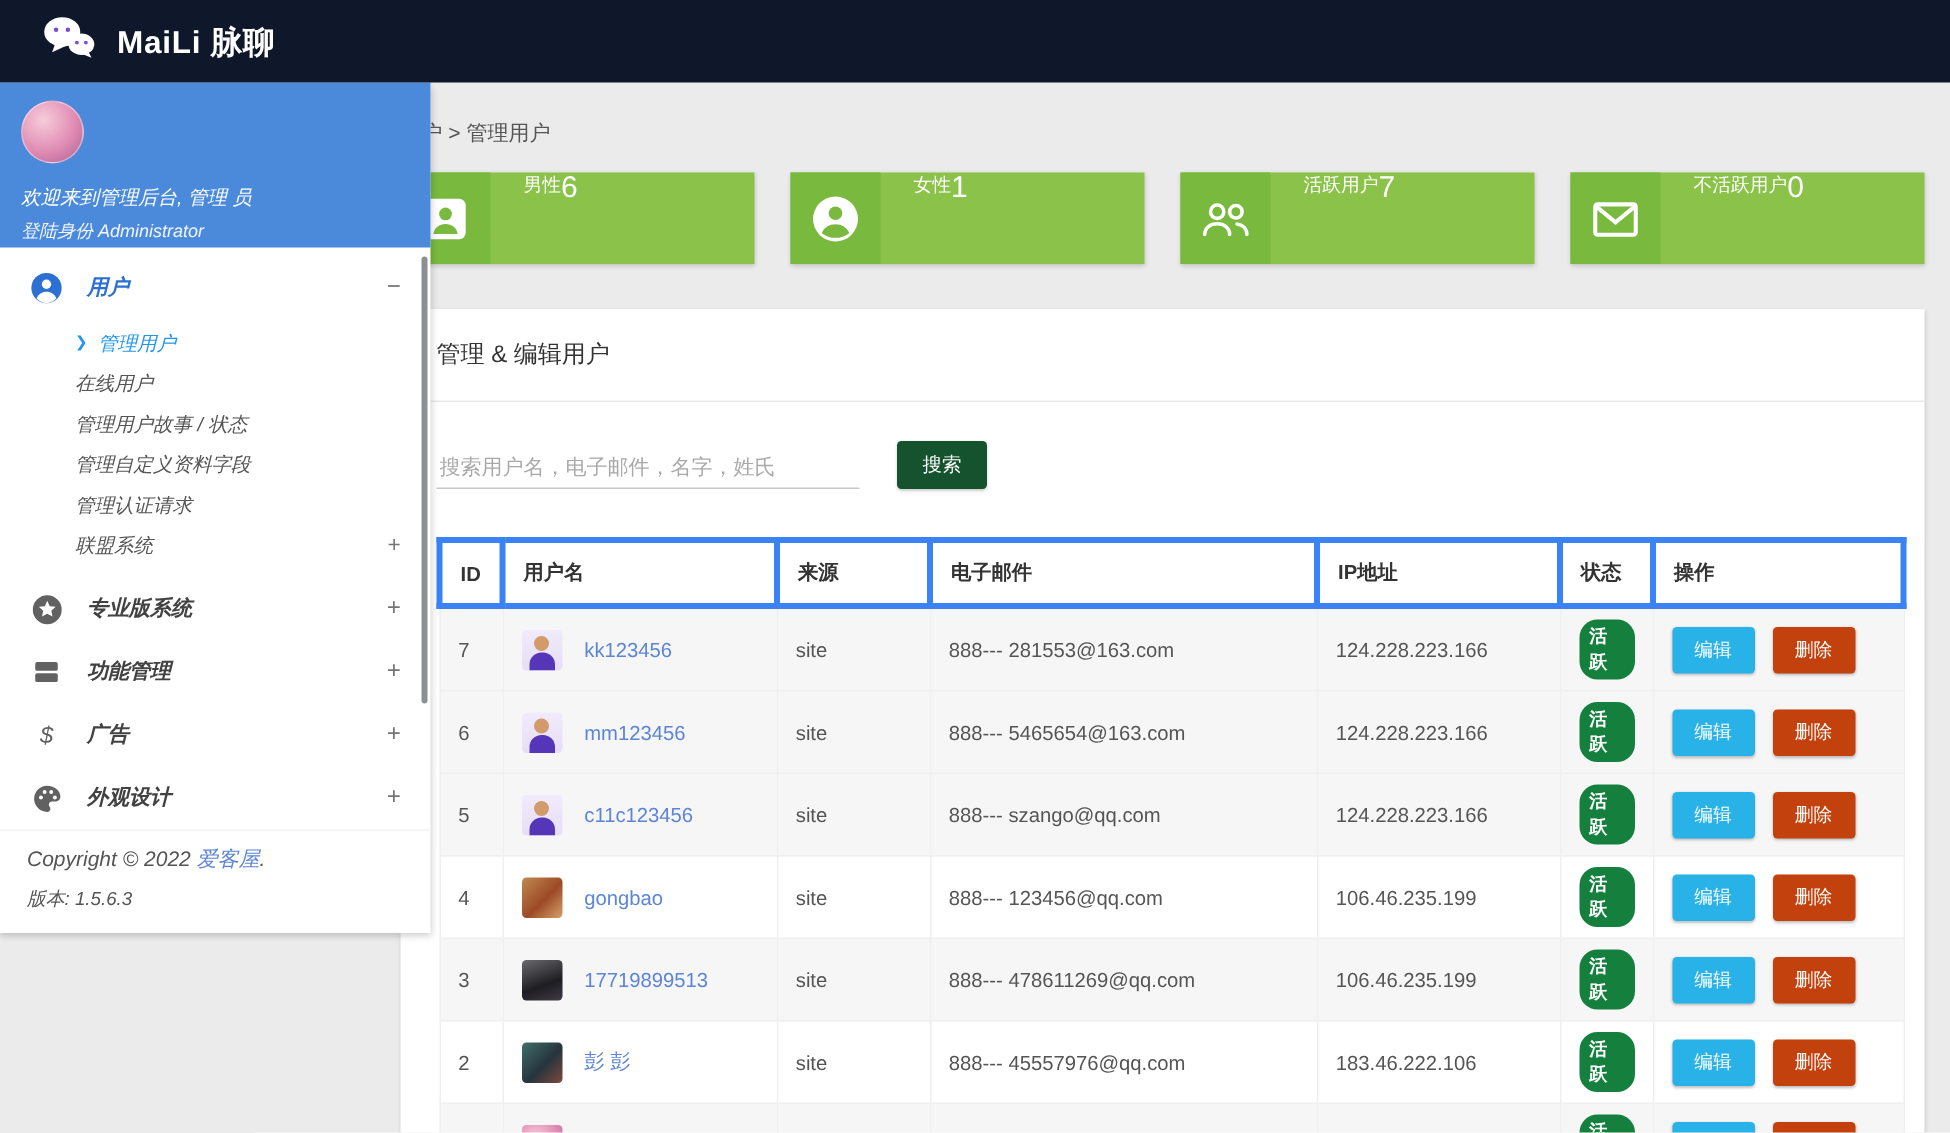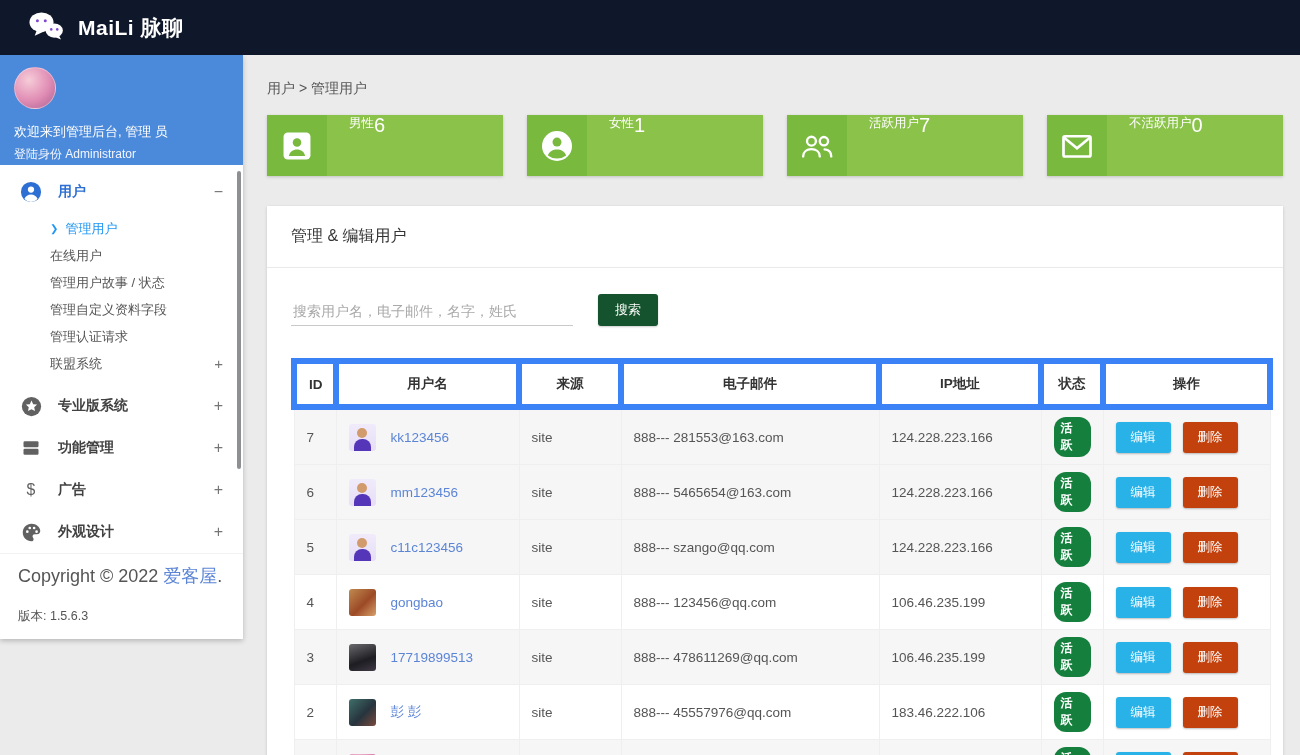--- a/index.html
+++ b/index.html
@@ -12,22 +12,22 @@
   }
   
   .topbar {
     position:absolute; top:0; left:0; width:1300px; height:55px;
     background:#0f172a; display:flex; align-items:center; padding-left:28px; z-index:30;
   }
   .logo-wrap { display:flex; align-items:center; gap:14px; }
   .logo-title { color:#fff; font-size:21px; font-weight:bold; letter-spacing:.5px; }
   
   .sidebar {
-    position:absolute; top:55px; left:0; width:243px; background:#fff;
-    box-shadow:0 2px 5px rgba(0,0,0,.22); z-index:20; padding-bottom:12px;
+    position:absolute; top:55px; left:0; width:287px; background:#fff;
+    box-shadow:0 2px 5px rgba(0,0,0,.22); z-index:20; padding-bottom:12px;font-style:italic;
   }
   .profile { background:#4b8adb; padding:12px 14px 14px; height:110px; }
   .avatar-lg {
     width:42px; height:42px; border-radius:50%;
     background:radial-gradient(circle at 35% 30%, #f6ccd8, #e08cb4 55%, #a85f90);
     border:1px solid rgba(255,255,255,.4); margin-bottom:14px;
   }
   .profile .line1 { color:#fff; font-size:13px; margin-bottom:5px; }
   .profile .line2 { color:#f2f5ff; font-size:12px; }
   .menu { padding-top:6px; }
@@ -35,21 +35,21 @@
   .menu-section .mlabel { font-size:14px; font-weight:bold; color:#424242; margin-left:16px; }
   .menu-section.active .mlabel { color:#2d6fd2; }
   .menu-section .toggle { margin-left:auto; color:#757575; font-size:16px; }
   .micon { width:22px; height:22px; display:flex; align-items:center; justify-content:center; flex:0 0 22px; }
   .submenu { padding:2px 0 8px; }
   .submenu-item { display:flex; align-items:center; height:27px; padding:0 20px 0 50px; font-size:13px; color:#555; cursor:pointer; }
   .submenu-item.active { color:#2196f3; }
   .submenu-item .chev { font-size:10px; margin-right:7px; color:#2196f3; }
   .submenu-item .toggle { margin-left:auto; color:#757575; font-size:15px; }
   .side-footer { padding:10px 18px 2px; border-top:1px solid #f2f2f2; }
-  .side-footer .copy { font-size:18px; color:#555; margin-bottom:20px; }
+  .side-footer .copy { font-size:14px; color:#555; margin-bottom:9px; }
   .side-footer .copy a { color:#5c85d6; text-decoration:none; }
   .side-footer .ver { font-size:12.5px; color:#555; }
   .side-scrollbar {
     position:absolute; right:2px; top:116px; width:4px; height:298px;
     background:#8d9093; border-radius:2px;
   }
   
   .content { position:absolute; left:243px; top:55px; width:1057px; height:700px; padding:25px 17px 0 24px; }
   .breadcrumb { font-size:14px; color:#555; margin-bottom:17px; }
   
@@ -73,21 +73,21 @@
   .btn-search {
     margin-left:25px; background:#14532d; color:#fff; border:none; border-radius:3px;
     font-size:13px; padding:7px 17px; cursor:pointer; box-shadow:0 1px 2px rgba(0,0,0,.2);
     font-family:"Liberation Sans","DejaVu Sans",sans-serif;
   }
   
   .table-wrap { padding:26px 24px 0; }
   table { width:100%; border-collapse:collapse; table-layout:fixed; }
   col.c-id{width:42px} col.c-user{width:183px} col.c-src{width:102px} col.c-mail{width:258px}
   col.c-ip{width:162px} col.c-st{width:62px} col.c-op{width:167px}
-  th { text-align:center; font-size:13.5px; color:#333; font-weight:bold; padding:11px 12px; border:6px solid #3b82f6; background:#fff; }
+  th { text-align:left; font-size:13.5px; color:#333; font-weight:bold; padding:11px 12px; border:4px solid #3b82f6; background:#fff; }
   td { font-size:13.5px; color:#555; padding:7px 12px; border:1px solid #efefef; height:42px; }
   tbody tr:nth-child(1), tbody tr:nth-child(2), tbody tr:nth-child(3),
   tbody tr:nth-child(5), tbody tr:nth-child(7) { background:#f6f6f7; }
   .ucell { display:flex; align-items:center; gap:15px; }
   .avatar-sm { width:27px; height:27px; border-radius:3px; position:relative; overflow:hidden; flex:0 0 27px; }
   .av-cartoon { background:linear-gradient(#f0ebfb,#e7def6); }
   .av-cartoon::before { content:""; position:absolute; left:8.5px; top:4px; width:10px; height:10px; border-radius:50%; background:#d29b6b; }
   .av-cartoon::after  { content:""; position:absolute; left:5px; top:15px; width:17px; height:12px; border-radius:8px 8px 0 0; background:#5636b8; }
   .av-food    { background:linear-gradient(135deg,#c08a50,#9c4a26 55%,#d8a06a); }
   .av-dark    { background:linear-gradient(160deg,#6a6a6e,#1d1d22 60%,#413a46); }

